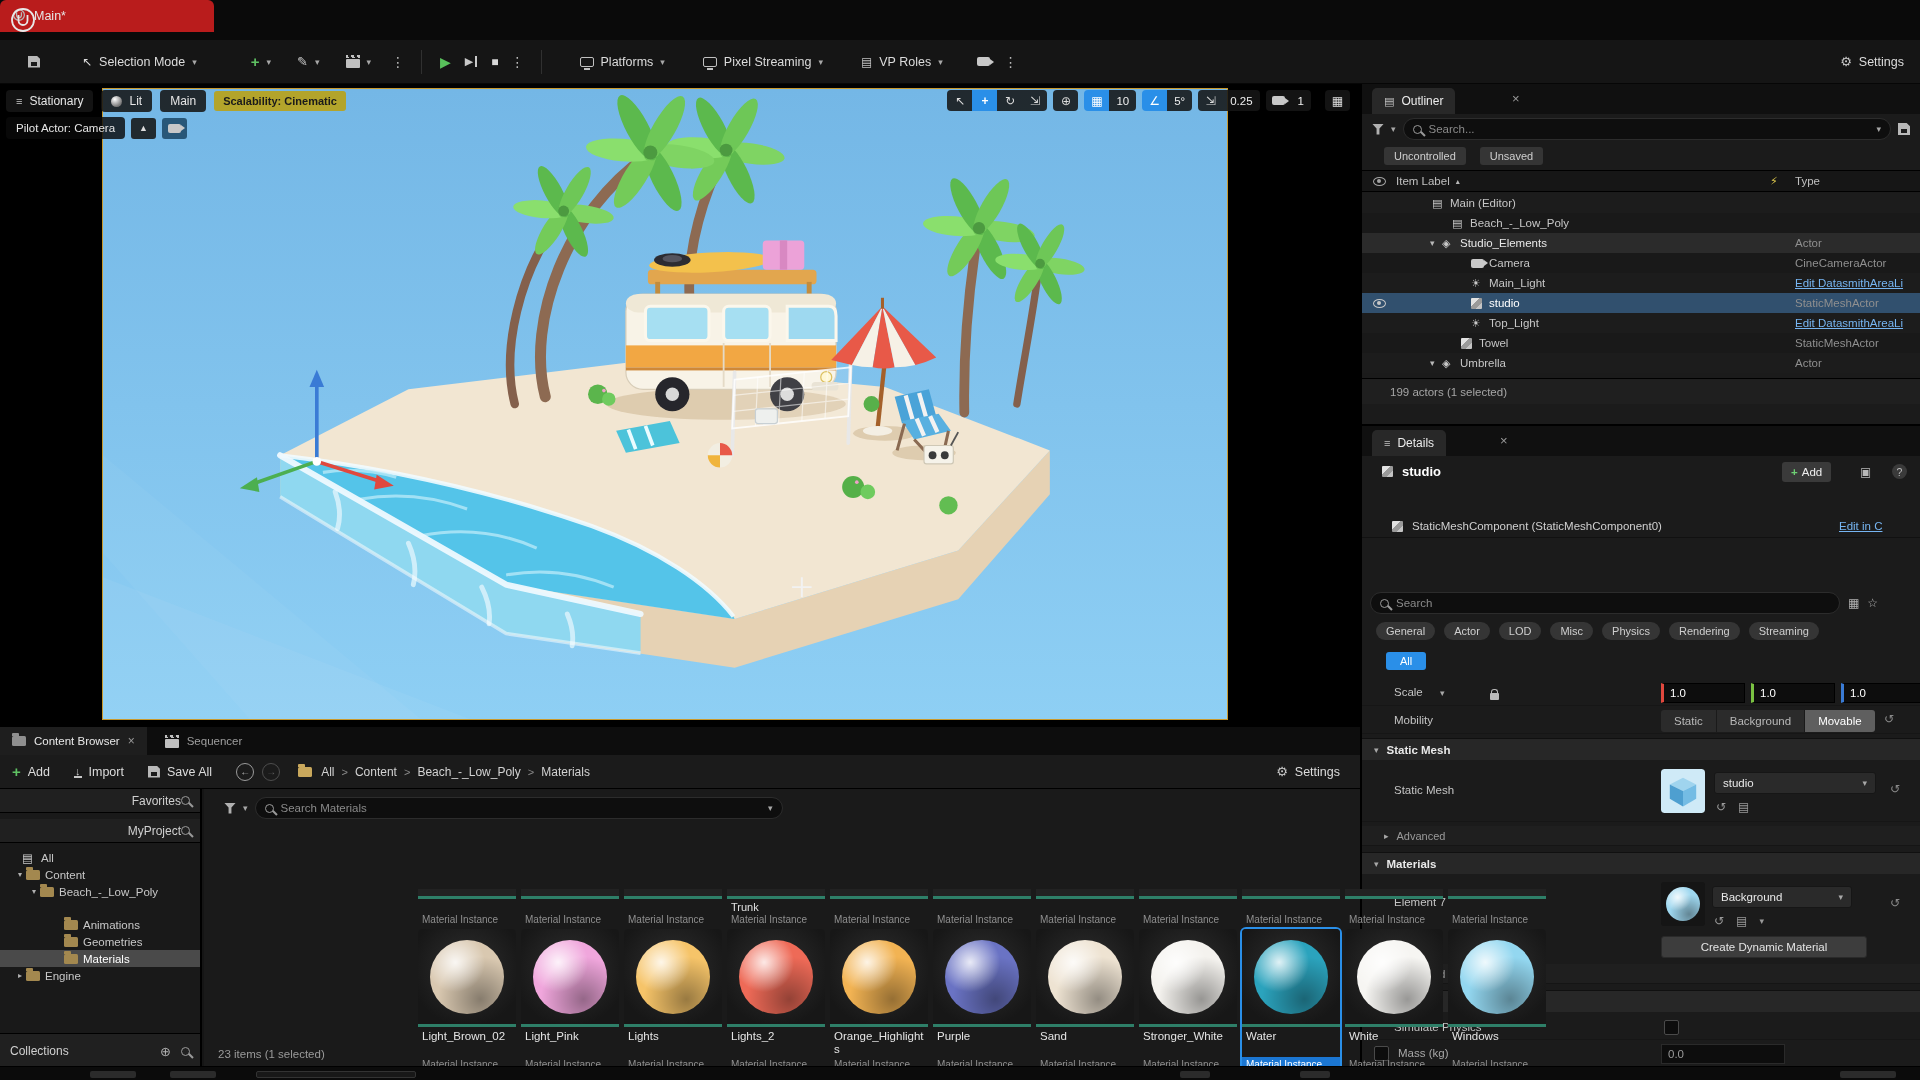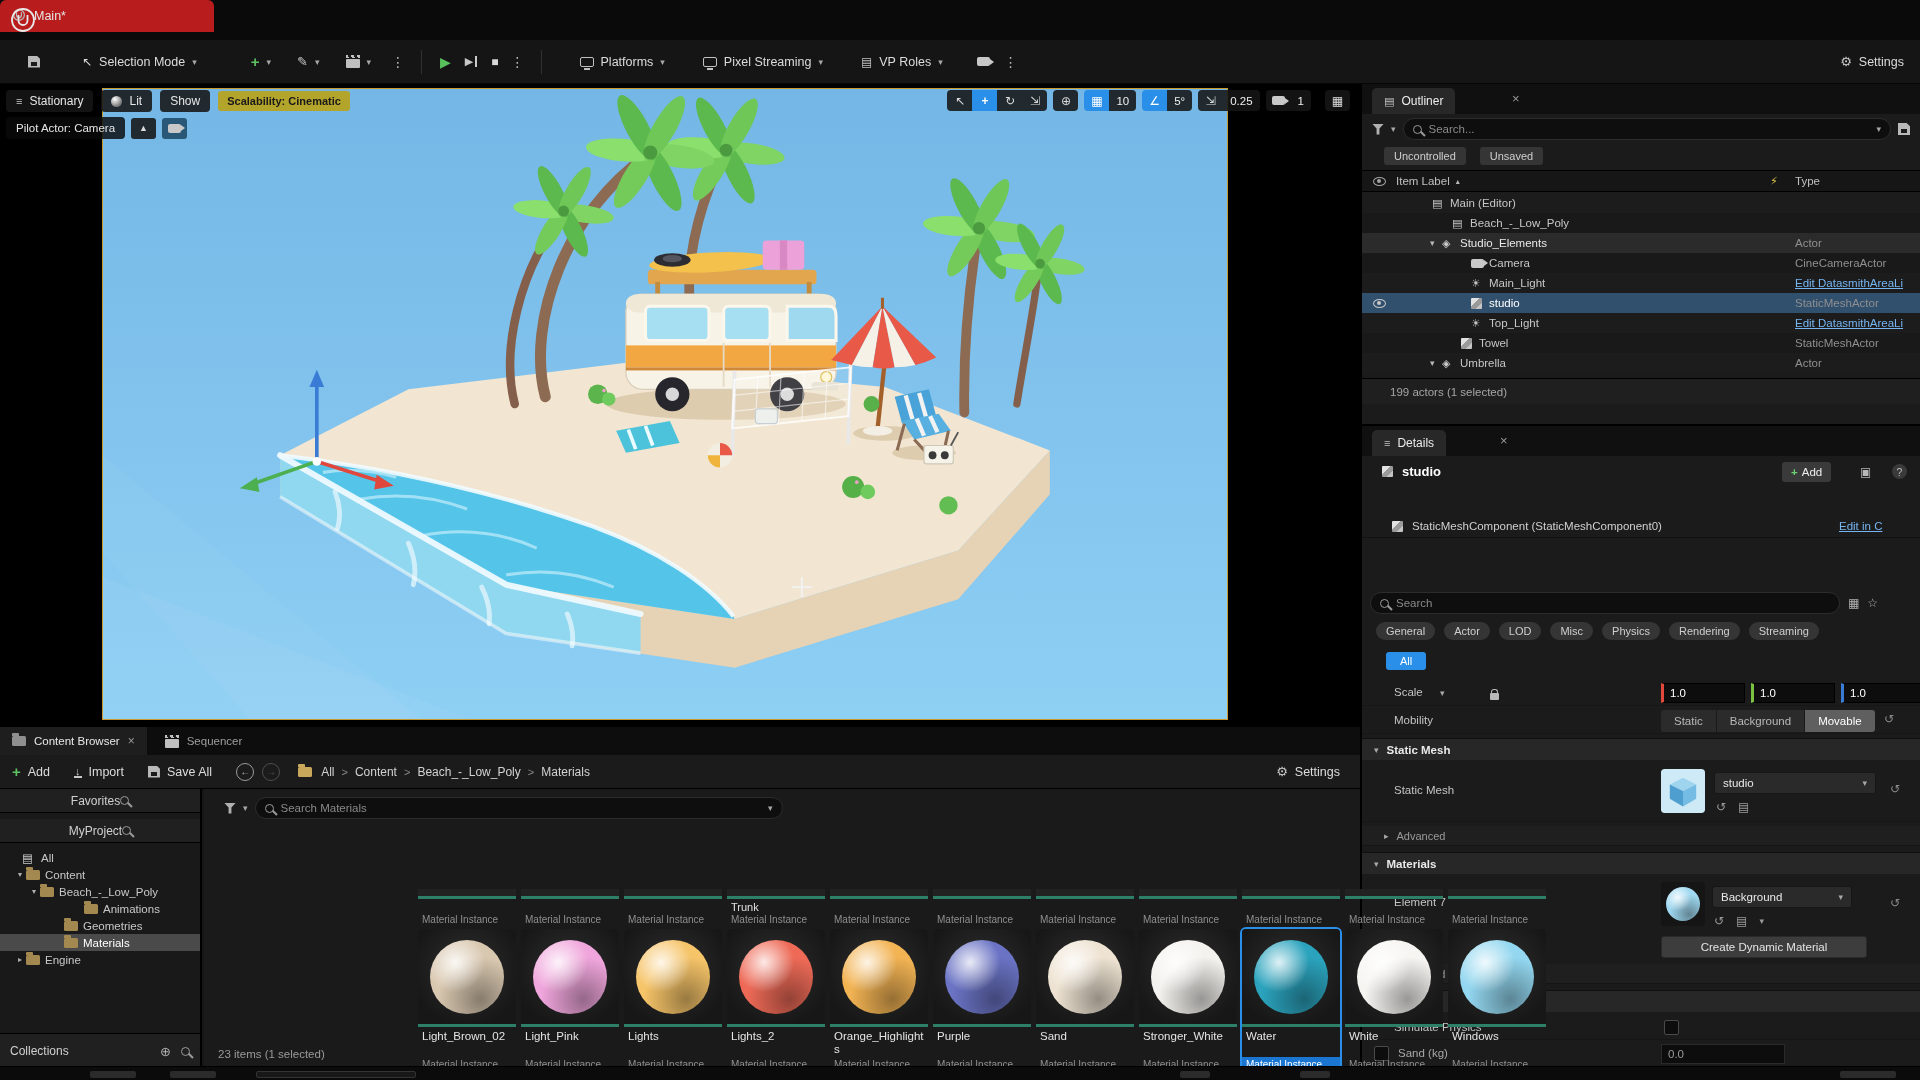--- a/index.html
+++ b/index.html
@@ -103,21 +103,21 @@
 .addbtn b{color:#6dcf73;font-weight:bold}
 
 .cb{left:0;top:725px;width:1360px;height:355px;background:#151515;border-top:2px solid #000}
 .cb-tabs{position:absolute;left:0;top:0;right:0;height:28px;background:#0d0d0d;display:flex;align-items:flex-end}
 .cbtab{height:28px;display:flex;align-items:center;gap:8px;padding:0 12px;font-size:11.5px;color:#9e9e9e}
 .cbtab.active{background:#1e1e1e;color:#e8e8e8}
 .cb-toolbar{position:absolute;left:0;top:28px;right:0;height:34px;background:#1b1b1b;border-bottom:1px solid #000;display:flex;align-items:center;font-size:12px;color:#d6d6d6}
 .bc-item{color:#d2d2d2}
 .bc-sep{color:#8a8a8a;margin:0 7px;font-size:11px}
 .cb-side{position:absolute;left:0;top:62px;width:202px;height:279px;background:#191919;border-right:2px solid #000}
-.side-head{height:24px;display:flex;align-items:center;justify-content:center;padding:0 10px;background:#202020;border-bottom:1px solid #000;color:#d0d0d0;font-size:12px}
+.side-head{height:24px;display:flex;align-items:center;justify-content:flex-end;padding:0 10px;background:#202020;border-bottom:1px solid #000;color:#d0d0d0;font-size:12px}
 .tree-row{height:17px;display:flex;align-items:center;font-size:11.5px;color:#c8c8c8}
 .tree-row.sel{background:#4a4a4a;color:#fff}
 .t-exp{width:12px;font-size:8px;color:#b0b0b0;text-align:center;flex:none}
 .t-ic{width:19px;display:flex;align-items:center;flex:none}
 .collections{position:absolute;left:0;top:306px;width:202px;height:35px;background:#202020;border-top:1px solid #000;border-right:2px solid #000;display:flex;align-items:center;justify-content:space-between;padding:0 10px;color:#d0d0d0;font-size:12px}
 .cb-main{position:absolute;left:204px;top:62px;right:0;height:279px;background:#1a1a1a}
 .tile{position:absolute;top:0;width:98px}
 .tile.sel{box-shadow:0 0 0 2px var(--accent,#2a8fe8);border-radius:4px}
 .tile-thumb{width:98px;height:98px;border-radius:4px 4px 0 0;background:radial-gradient(circle at 50% 42%,#2f2f2f,#171717 78%);display:flex;align-items:center;justify-content:center;border-bottom:3px solid #2e7f68}
 .tile-name{font-size:11.5px;color:#e4e4e4;padding:3px 4px 0;line-height:13px;height:30px;overflow:hidden;word-break:break-all}
@@ -329,21 +329,21 @@
     <div class="abs row" style="left:6px;top:6px;gap:8px">
       <div class="pill">
         <span class="gi" style="font-size:11px;color:#c8c8c8">≡</span>
         <span>Stationary</span>
       </div>
       <div class="pill">
         <span class="ic-sph"></span>
         <span>Lit</span>
       </div>
       <div class="pill">
-        <span>Show</span>
+        <span>Main</span>
       </div>
       <div class="scalbadge">
         <span>Scalability: Cinematic</span>
       </div>
     </div>
     <div class="abs row" style="left:6px;top:33px;gap:6px">
       <div class="pill dark">
         <span>Pilot Actor: Camera</span>
       </div>
       <span class="vbtn" style="border-radius:3px;font-size:9px">▲</span>
@@ -622,21 +622,21 @@
     <div class="dsec" style="top:564px">
       <span class="caret">▾</span>
       <span class="dsec-t">Physics</span>
     </div>
     <div class="drow" style="top:590px;height:24px">
       <span class="dlabel" style="left:32px;top:5px">Simulate Physics</span>
       <i class="ic-check abs" style="left:302px;top:4px"></i>
     </div>
     <div class="drow" style="top:616px;height:24px;border-bottom:none">
       <i class="ic-check abs" style="left:12px;top:4px"></i>
-      <span class="dlabel" style="left:36px;top:5px;color:#a8a8a8">Sand (kg)</span>
+      <span class="dlabel" style="left:36px;top:5px;color:#a8a8a8">Mass (kg)</span>
       <span class="numfield abs" style="left:299px;top:2px;width:124px;color:#9a9a9a;border:1px solid #2a2a2a">0.0</span>
     </div>
   </div>
 
   <div class="abs cb">
     <div class="cb-tabs">
       <div class="cbtab active">
         <i class="ic-folder" style="background:#8f8f8f"></i>
         <span>Content Browser</span>
         <span style="color:#9a9a9a;font-size:12px">×</span>
@@ -698,21 +698,21 @@
             </span>
     <span class="t-label">Content</span>
   </div>
           <div class="tree-row" style="padding-left: 28px;">
     <span class="t-exp">▾</span>
     <span class="t-ic">
               <i class="ic-folder"></i>
             </span>
     <span class="t-label">Beach_-_Low_Poly</span>
   </div>
-          <div class="tree-row" style="padding-left: 72px;">
+          <div class="tree-row" style="padding-left: 52px; margin-top: 16px;">
     <span class="t-exp"></span>
     <span class="t-ic">
               <i class="ic-folder"></i>
             </span>
     <span class="t-label">Animations</span>
   </div>
           <div class="tree-row" style="padding-left: 52px;">
     <span class="t-exp"></span>
     <span class="t-ic">
               <i class="ic-folder"></i>

